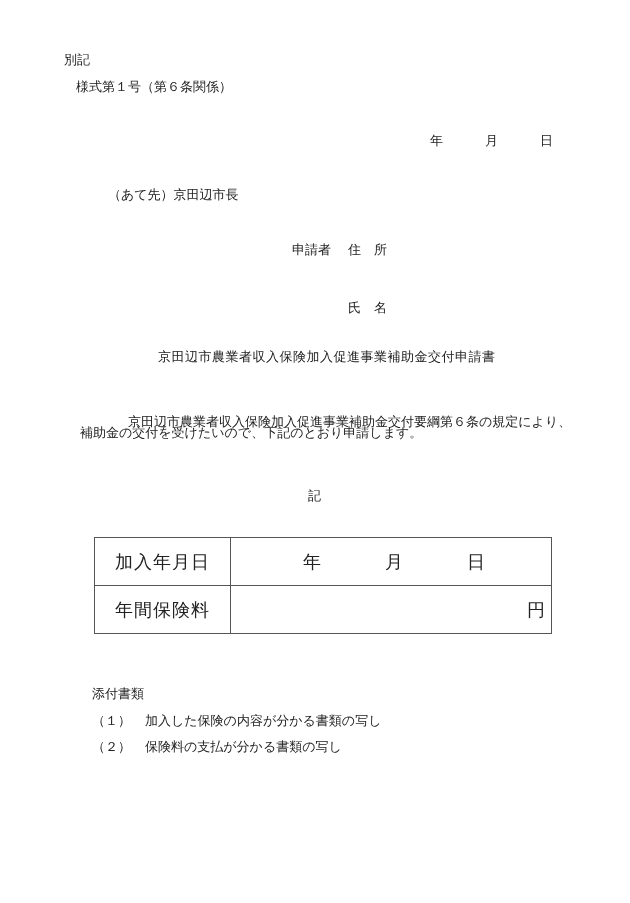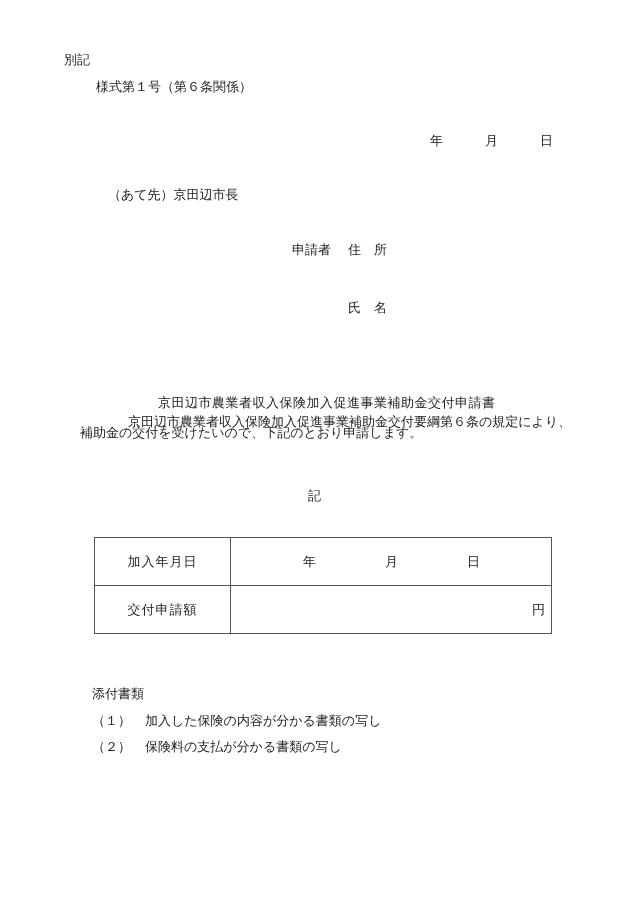--- a/index.html
+++ b/index.html
@@ -26,21 +26,21 @@
       left: 94px;
       top: 537px;
       width: 458px;
       border-collapse: collapse;
       table-layout: fixed;
     }
     table.form-table td {
       border: 1px solid #555555;
       height: 47px;
       padding: 0;
-      font-size: 13px;
+      font-size: 18px;
       vertical-align: middle;
     }
     td.label-cell {
       width: 135px;
       text-align: center;
       letter-spacing: 1px;
     }
     td.value-cell {
       position: relative;
     }
@@ -53,55 +53,55 @@
     td.value-cell .dpart {
       position: absolute;
       top: 50%;
       transform: translateY(-50%);
     }
   </style>
 </head>
 <body>
 
 <div class="abs" style="left:64px; top:52px;">別記</div>
-<div class="abs" style="left:96px; top:79px;">様式第１号（第６条関係）</div>
+<div class="abs" style="left:76px; top:79px;">様式第１号（第６条関係）</div>
 
 <div class="date-row">
   <span class="abs" style="left:430px; top:133px;">年</span>
   <span class="abs" style="left:485px; top:133px;">月</span>
   <span class="abs" style="left:540px; top:133px;">日</span>
 </div>
 
 <div class="abs" style="left:108px; top:187px;">（あて先）京田辺市長</div>
 
 <div>
   <span class="abs" style="left:292px; top:242px;">申請者</span>
   <span class="abs" style="left:348px; top:242px;">住　所</span>
   <span class="abs" style="left:348px; top:269px;margin-top:31px;">氏　名</span>
 </div>
 
-<div class="abs title" style="left:158px; top:349px;margin-top:46px;">京田辺市農業者収入保険加入促進事業補助金交付申請書</div>
+<div class="abs title" style="left:158px; top:349px;">京田辺市農業者収入保険加入促進事業補助金交付申請書</div>
 
 <div class="abs" style="left:92px; top:414px;margin-left:36px;">京田辺市農業者収入保険加入促進事業補助金交付要綱第６条の規定により、</div>
 <div class="abs" style="left:80px; top:425px;text-align:right;">補助金の交付を受けたいので、下記のとおり申請します。</div>
 
 <div class="abs" style="left:308px; top:488px;">記</div>
 
 <table class="form-table">
   <tbody>
       <tr>
     <td class="label-cell">加入年月日</td>
     <td class="value-cell">
       <span class="dpart" style="left:72px;">年</span>
       <span class="dpart" style="left:154px;">月</span>
       <span class="dpart" style="left:236px;">日</span>
     </td>
   </tr>
   <tr>
-    <td class="label-cell">交付申請額</td>
+    <td class="label-cell">年間保険料</td>
     <td class="value-cell">
       <span class="yen">円</span>
     </td>
   </tr>
 </tbody>
   </table>
 
 <div class="abs" style="left:92px; top:686px;">添付書類</div>
 
 <div>

